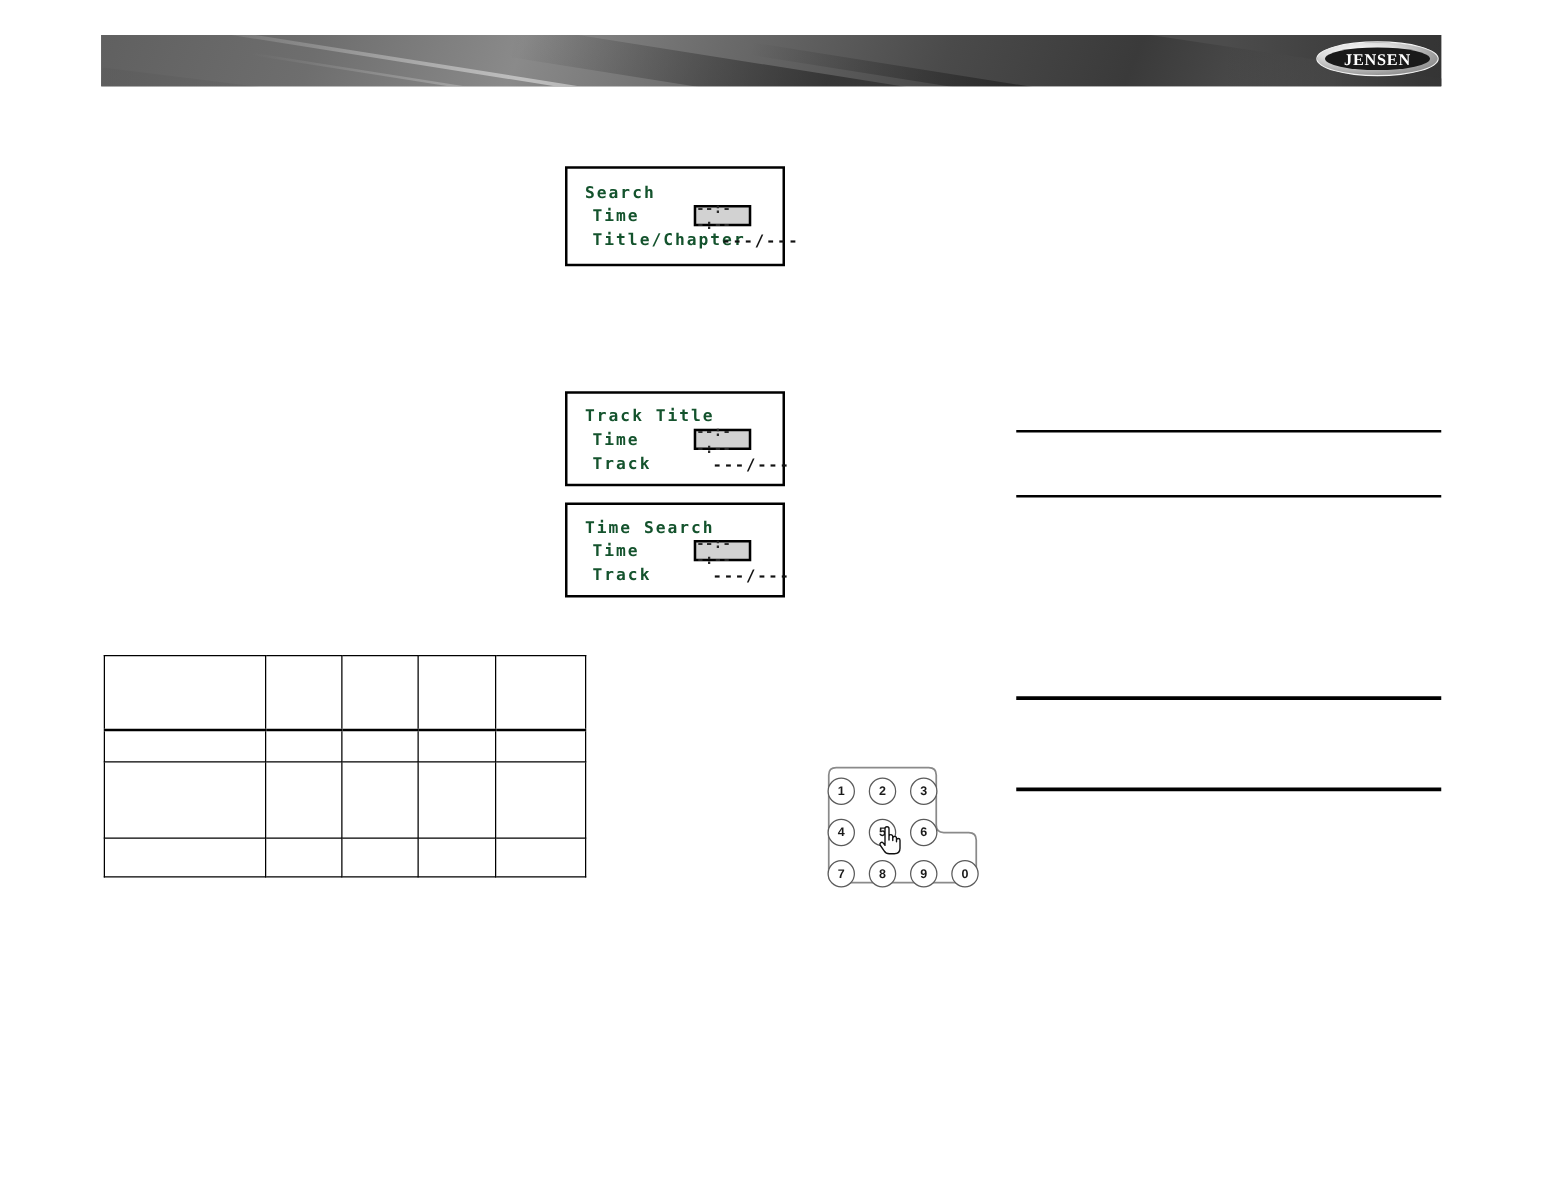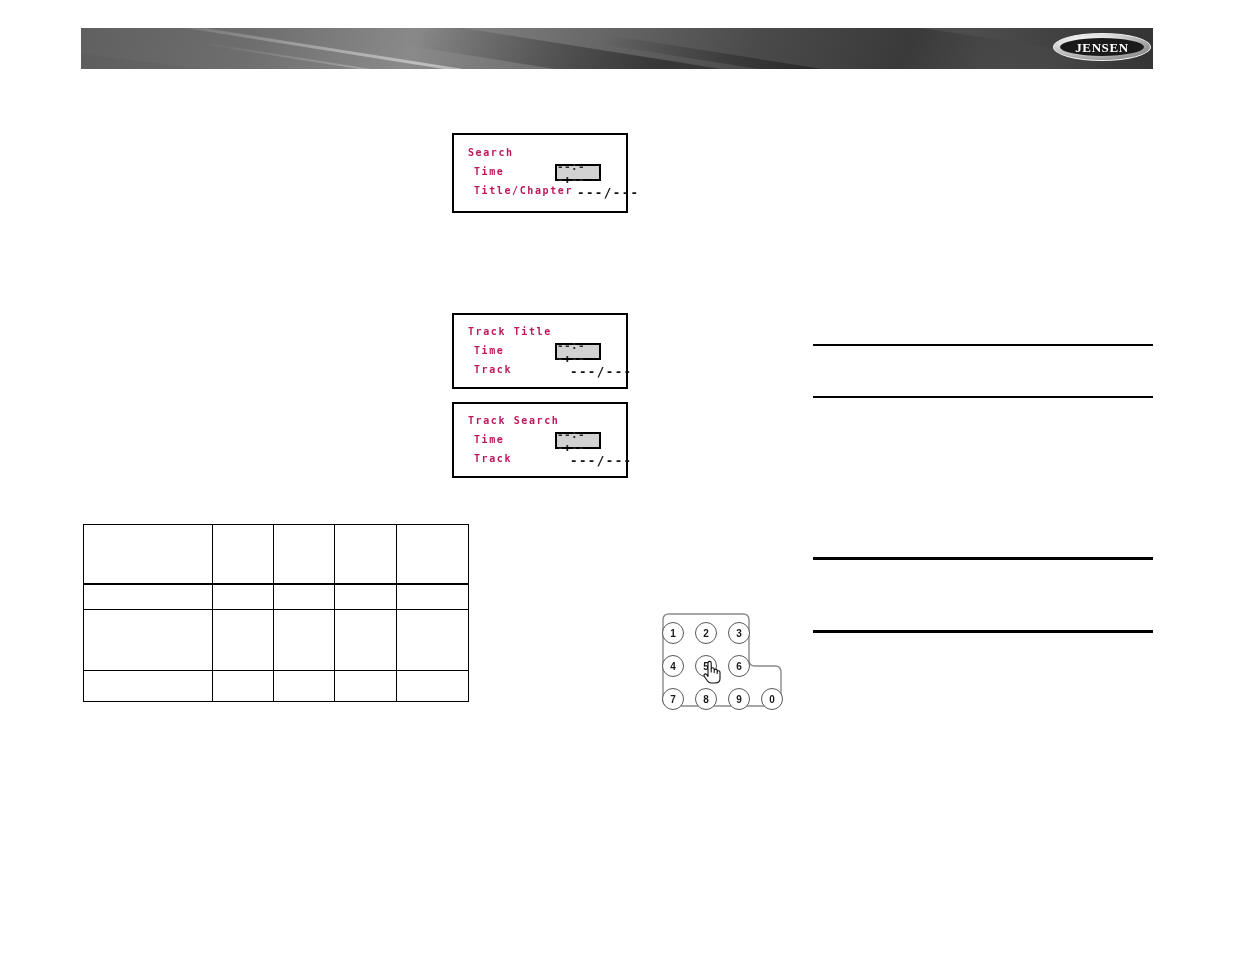--- a/index.html
+++ b/index.html
@@ -115,24 +115,24 @@
   .osd-panel {
     position: absolute;
     border: 2px solid #000000;
     background: #ffffff;
     box-sizing: border-box;
     font-family: "DejaVu Sans Mono", "Liberation Mono", monospace;
   }
   .osd-line {
     position: absolute;
     white-space: nowrap;
-    font-size: 10px;
+    font-size: 13px;
     letter-spacing: 1.6px;
     font-weight: bold;
-    color: #be185d;
+    color: #14532d;
   }
   .osd-title { left: 14px; }
   .osd-label { left: 20px; }
   .osd-value {
     position: absolute;
     white-space: nowrap;
     font-size: 12.5px;
     letter-spacing: 1.4px;
     font-weight: bold;
     color: #111111;
@@ -264,21 +264,21 @@
 
 <div class="osd-panel" id="panel-track">
   <div class="osd-line osd-title" style="top:11px;">Track Title</div>
   <div class="osd-line osd-label" style="top:30px;">Time</div>
   <div class="time-box" style="left:101px; top:28px; width:46px; height:17px;">--:--:--</div>
   <div class="osd-line osd-label" style="top:49px;">Track</div>
   <div class="osd-value" style="left:116px; top:49px;">---/---</div>
 </div>
 
 <div class="osd-panel" id="panel-disc">
-  <div class="osd-line osd-title" style="top:11px;">Track Search</div>
+  <div class="osd-line osd-title" style="top:11px;">Time Search</div>
   <div class="osd-line osd-label" style="top:30px;">Time</div>
   <div class="time-box" style="left:101px; top:28px; width:46px; height:17px;">--:--:--</div>
   <div class="osd-line osd-label" style="top:49px;">Track</div>
   <div class="osd-value" style="left:116px; top:49px;">---/---</div>
 </div>
 
 <div id="spec-table">
   <table class="tbl">
     <tbody>
         <tr class="header-row">

